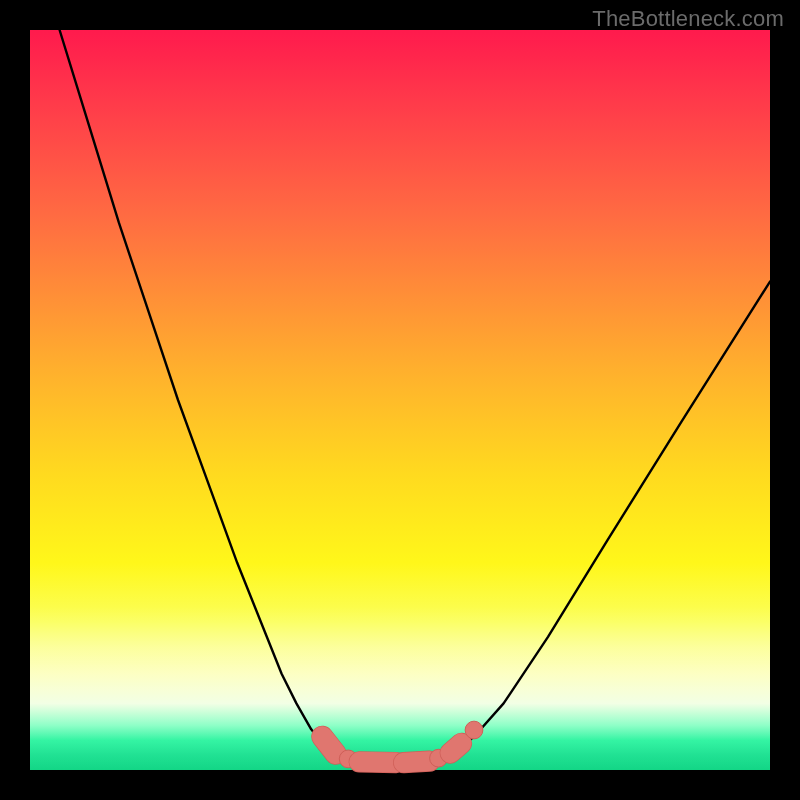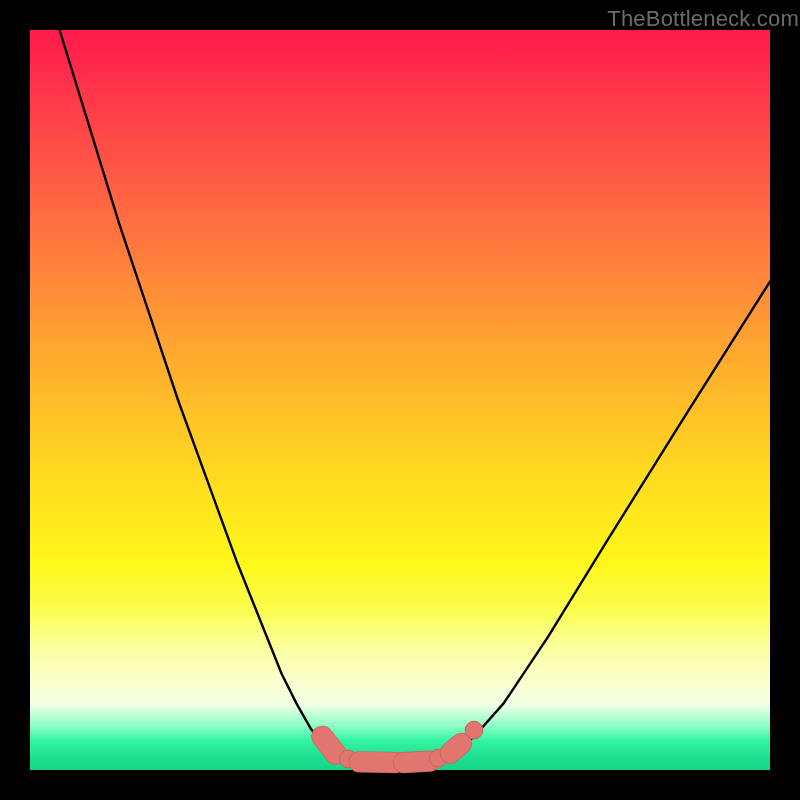--- a/index.html
+++ b/index.html
@@ -54,21 +54,21 @@
       rgba(255,255,255,0.18) 25%,
       rgba(255,255,255,0.20) 50%,
       rgba(255,255,255,0.10) 75%,
       rgba(255,255,255,0) 100%
     );
     pointer-events: none;
   }
   .watermark {
     position: absolute;
     top: 6px;
-    right: 1px;
+    right: 16px;
     color: #6b6b6b;
     font-size: 22px;
     letter-spacing: 0.2px;
     user-select: none;
   }
   svg.curve-layer {
     position: absolute;
     left: 30px;
     top: 30px;
     width: 740px;

